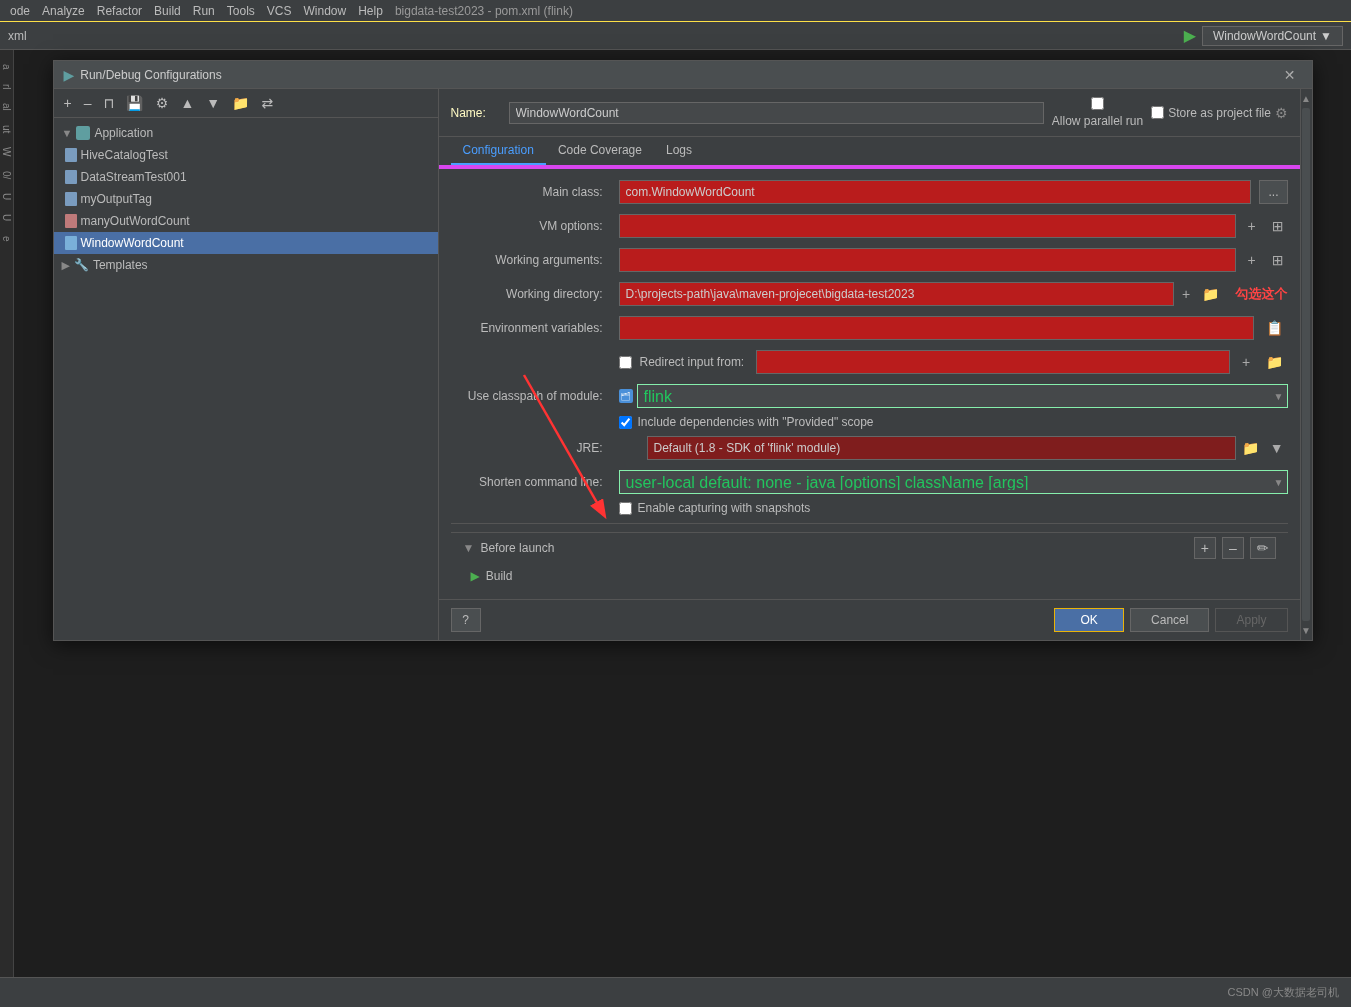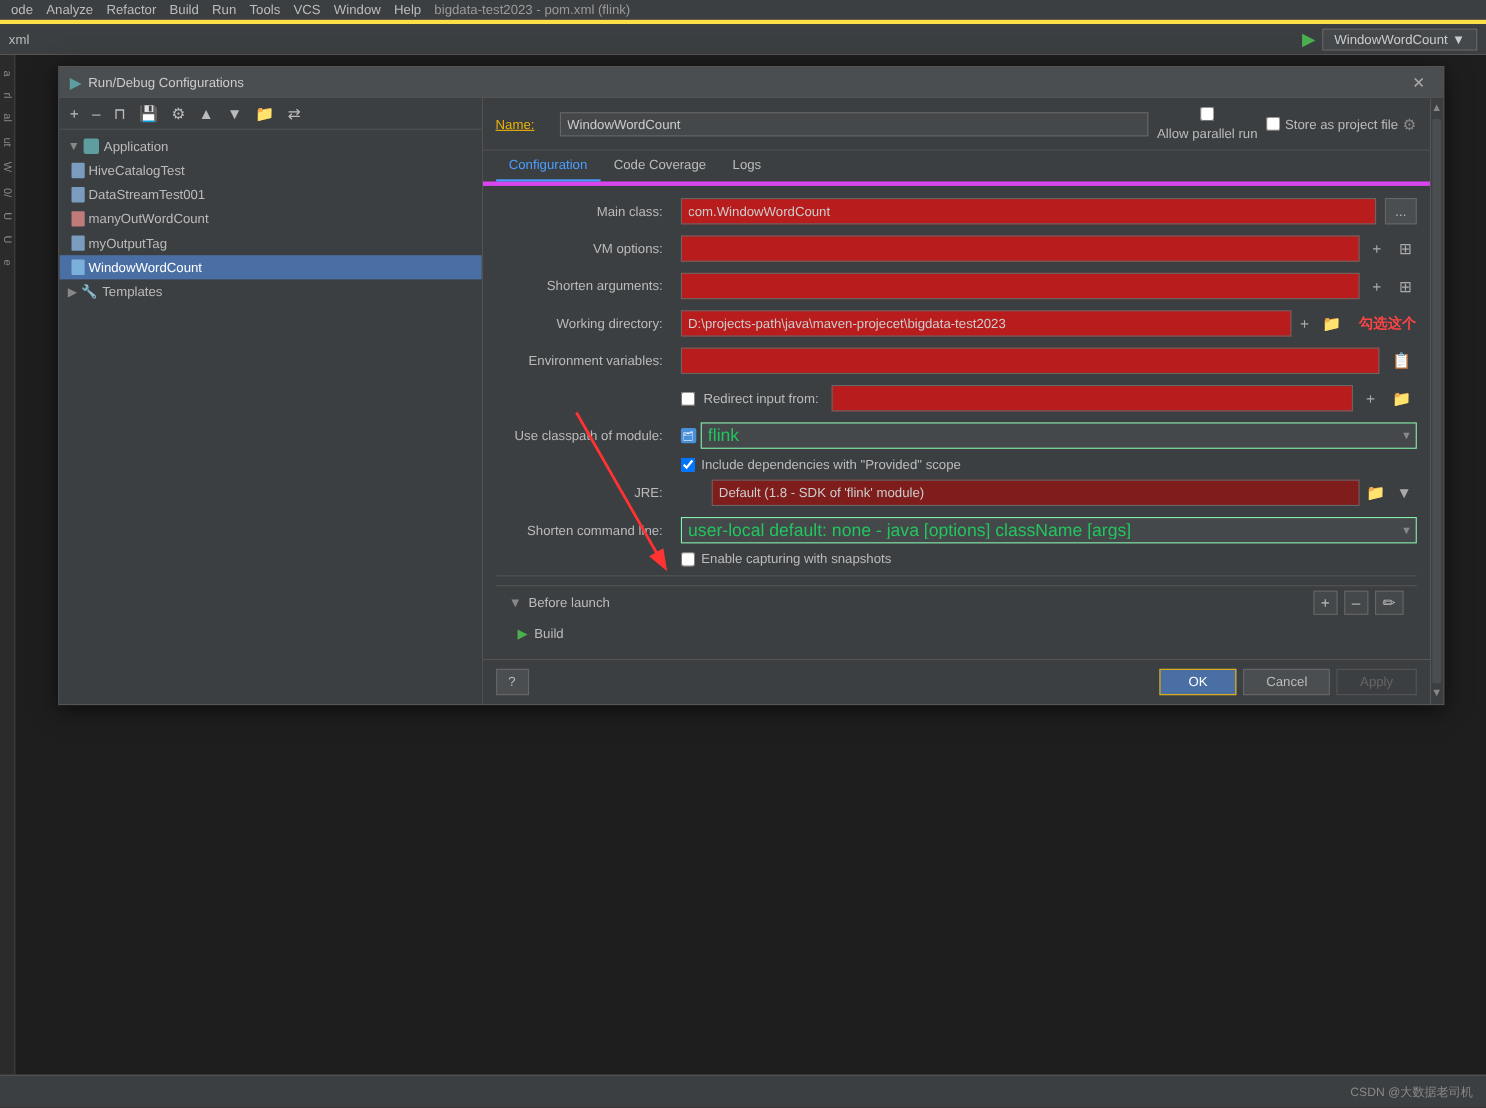--- a/index.html
+++ b/index.html
@@ -14,21 +14,21 @@
       position: relative;
     }
 
     
     .menu-bar {
       background: #3c3f41;
       height: 22px;
       display: flex;
       align-items: center;
       padding: 0 4px;
-      border-bottom: 4px solid #fde047;
+      border-bottom: 1px solid #fde047;
       color: #bbb;
       font-size: 12px;
     }
     .menu-bar span {
       padding: 0 6px;
       cursor: pointer;
     }
     .menu-title {
       color: #9a9a9a;
       padding: 0 8px;
@@ -199,23 +199,22 @@
     }
 
     .name-row {
       display: flex;
       align-items: center;
       padding: 8px 12px;
       gap: 8px;
       border-bottom: 1px solid #555;
     }
     .name-label {
-      color: #eab308;
+      color: #fef9c3;
       min-width: 50px;
-      text-decoration: underline;
     }
     .name-input {
       flex: 1;
       background: #45484a;
       border: 1px solid #666;
       color: #ccc;
       padding: 3px 6px;
       font-size: 12px;
       outline: none;
     }
@@ -586,26 +585,26 @@
           </div>
           <div class="tree-item indent1">
             <span class="file-icon"></span>
             <span>HiveCatalogTest</span>
           </div>
           <div class="tree-item indent1">
             <span class="file-icon"></span>
             <span>DataStreamTest001</span>
           </div>
           <div class="tree-item indent1">
+            <span class="file-icon"></span>
+            <span>myOutputTag</span>
+          </div>
+          <div class="tree-item indent1">
             <span class="file-icon-red"></span>
             <span>manyOutWordCount</span>
-          </div>
-          <div class="tree-item indent1">
-            <span class="file-icon"></span>
-            <span>myOutputTag</span>
           </div>
           <div class="tree-item indent1 selected">
             <span class="file-icon" style="background:#7ab0d9;"></span>
             <span>WindowWordCount</span>
           </div>
 
           <div class="tree-item">
             <span class="expand-icon">▶</span>
             <span class="wrench-icon">🔧</span>
             <span>Templates</span>
@@ -650,21 +649,21 @@
           </div>
 
           <div class="form-row">
             <span class="form-label">VM options:</span>
             <input class="form-input" type="text" style="">
             <button class="btn-icon">+</button>
             <button class="btn-icon">⊞</button>
           </div>
 
           <div class="form-row">
-            <span class="form-label">Shorten arguments:</span>
+            <span class="form-label">Working arguments:</span>
             <input class="form-input" type="text" style="">
             <button class="btn-icon">+</button>
             <button class="btn-icon">⊞</button>
           </div>
 
           <div class="form-row">
             <span class="form-label">Working directory:</span>
             <div class="folder-path-row">
               <input class="form-input" type="text" value="D:\projects-path\java\maven-projecet\bigdata-test2023" style="">
               <button class="btn-icon">+</button>

